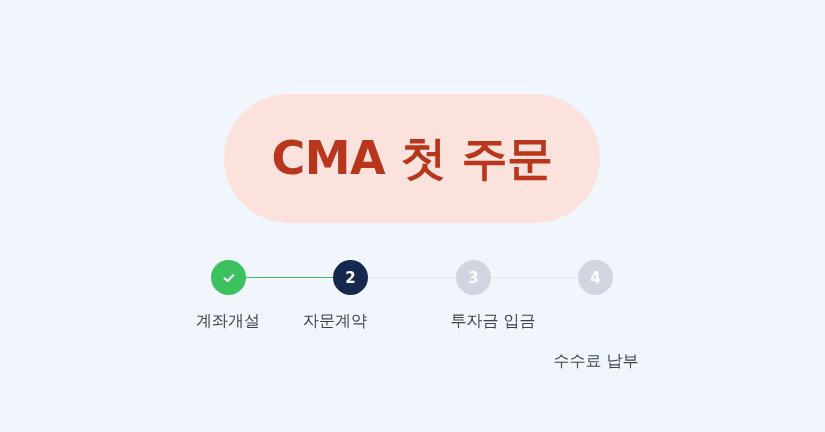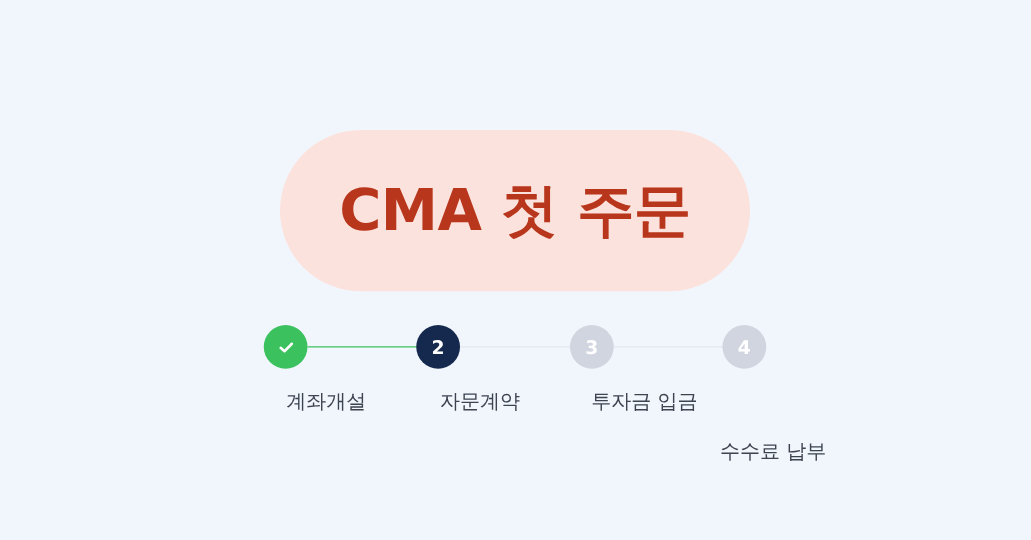--- a/index.html
+++ b/index.html
@@ -5,21 +5,21 @@
   html, body { margin: 0; padding: 0; }
   body {
     width: 825px; height: 432px;
     background: #f1f6fd;
     position: relative;
     overflow: hidden;
     font-family: "DejaVu Sans", "Liberation Sans", sans-serif;
   }
   .pill {
     position: absolute;
-    left: 224px; top: 104px;
+    left: 224px; top: 94px;
     width: 376px; height: 129px;
     background: #fce2dd;
     border-radius: 65px;
     display: flex; align-items: center; justify-content: center;
   }
   .pill-title {
     color: #b8371c;
     font-size: 46px;
     font-weight: bold;
     letter-spacing: -0.5px;
@@ -36,21 +36,21 @@
     top: 260px;
     display: flex; align-items: center; justify-content: center;
     color: #ffffff;
     font-size: 15px;
     font-weight: bold;
   }
   .step-label {
     position: absolute;
     top: 311px;
     width: 130px;
-    text-align: right;
+    text-align: center;
     font-size: 16px;
     color: #3d4450;
     white-space: nowrap;
   }
 </style>
 </head>
 <body>
 
 <div class="pill">
   <span class="pill-title">CMA 첫 주문</span>
@@ -66,21 +66,21 @@
     <div class="step-circle" style="left:211px; background:#3cc15f;">
       <svg width="12" height="10" viewBox="0 0 12 10">
         <path d="M1.5 5.2 L4.6 8 L10.5 2" stroke="#ffffff" stroke-width="2" fill="none" stroke-linecap="round" stroke-linejoin="round"></path>
       </svg>
     </div>
     <div class="step-label" style="left:163px;">계좌개설</div>
   </div>
 
   <div>
     <div class="step-circle" style="left:333px; background:#15284d;">2</div>
-    <div class="step-label" style="left:286px;">자문계약</div>
+    <div class="step-label" style="left:270px;">자문계약</div>
   </div>
 
   <div>
     <div class="step-circle" style="left:456px; background:#d0d5df;">3</div>
     <div class="step-label" style="left:428px;">투자금 입금</div>
   </div>
 
   <div>
     <div class="step-circle" style="left:578px; background:#d0d5df;">4</div>
     <div class="step-label" style="left:531px;margin-top:40px;">수수료 납부</div>

